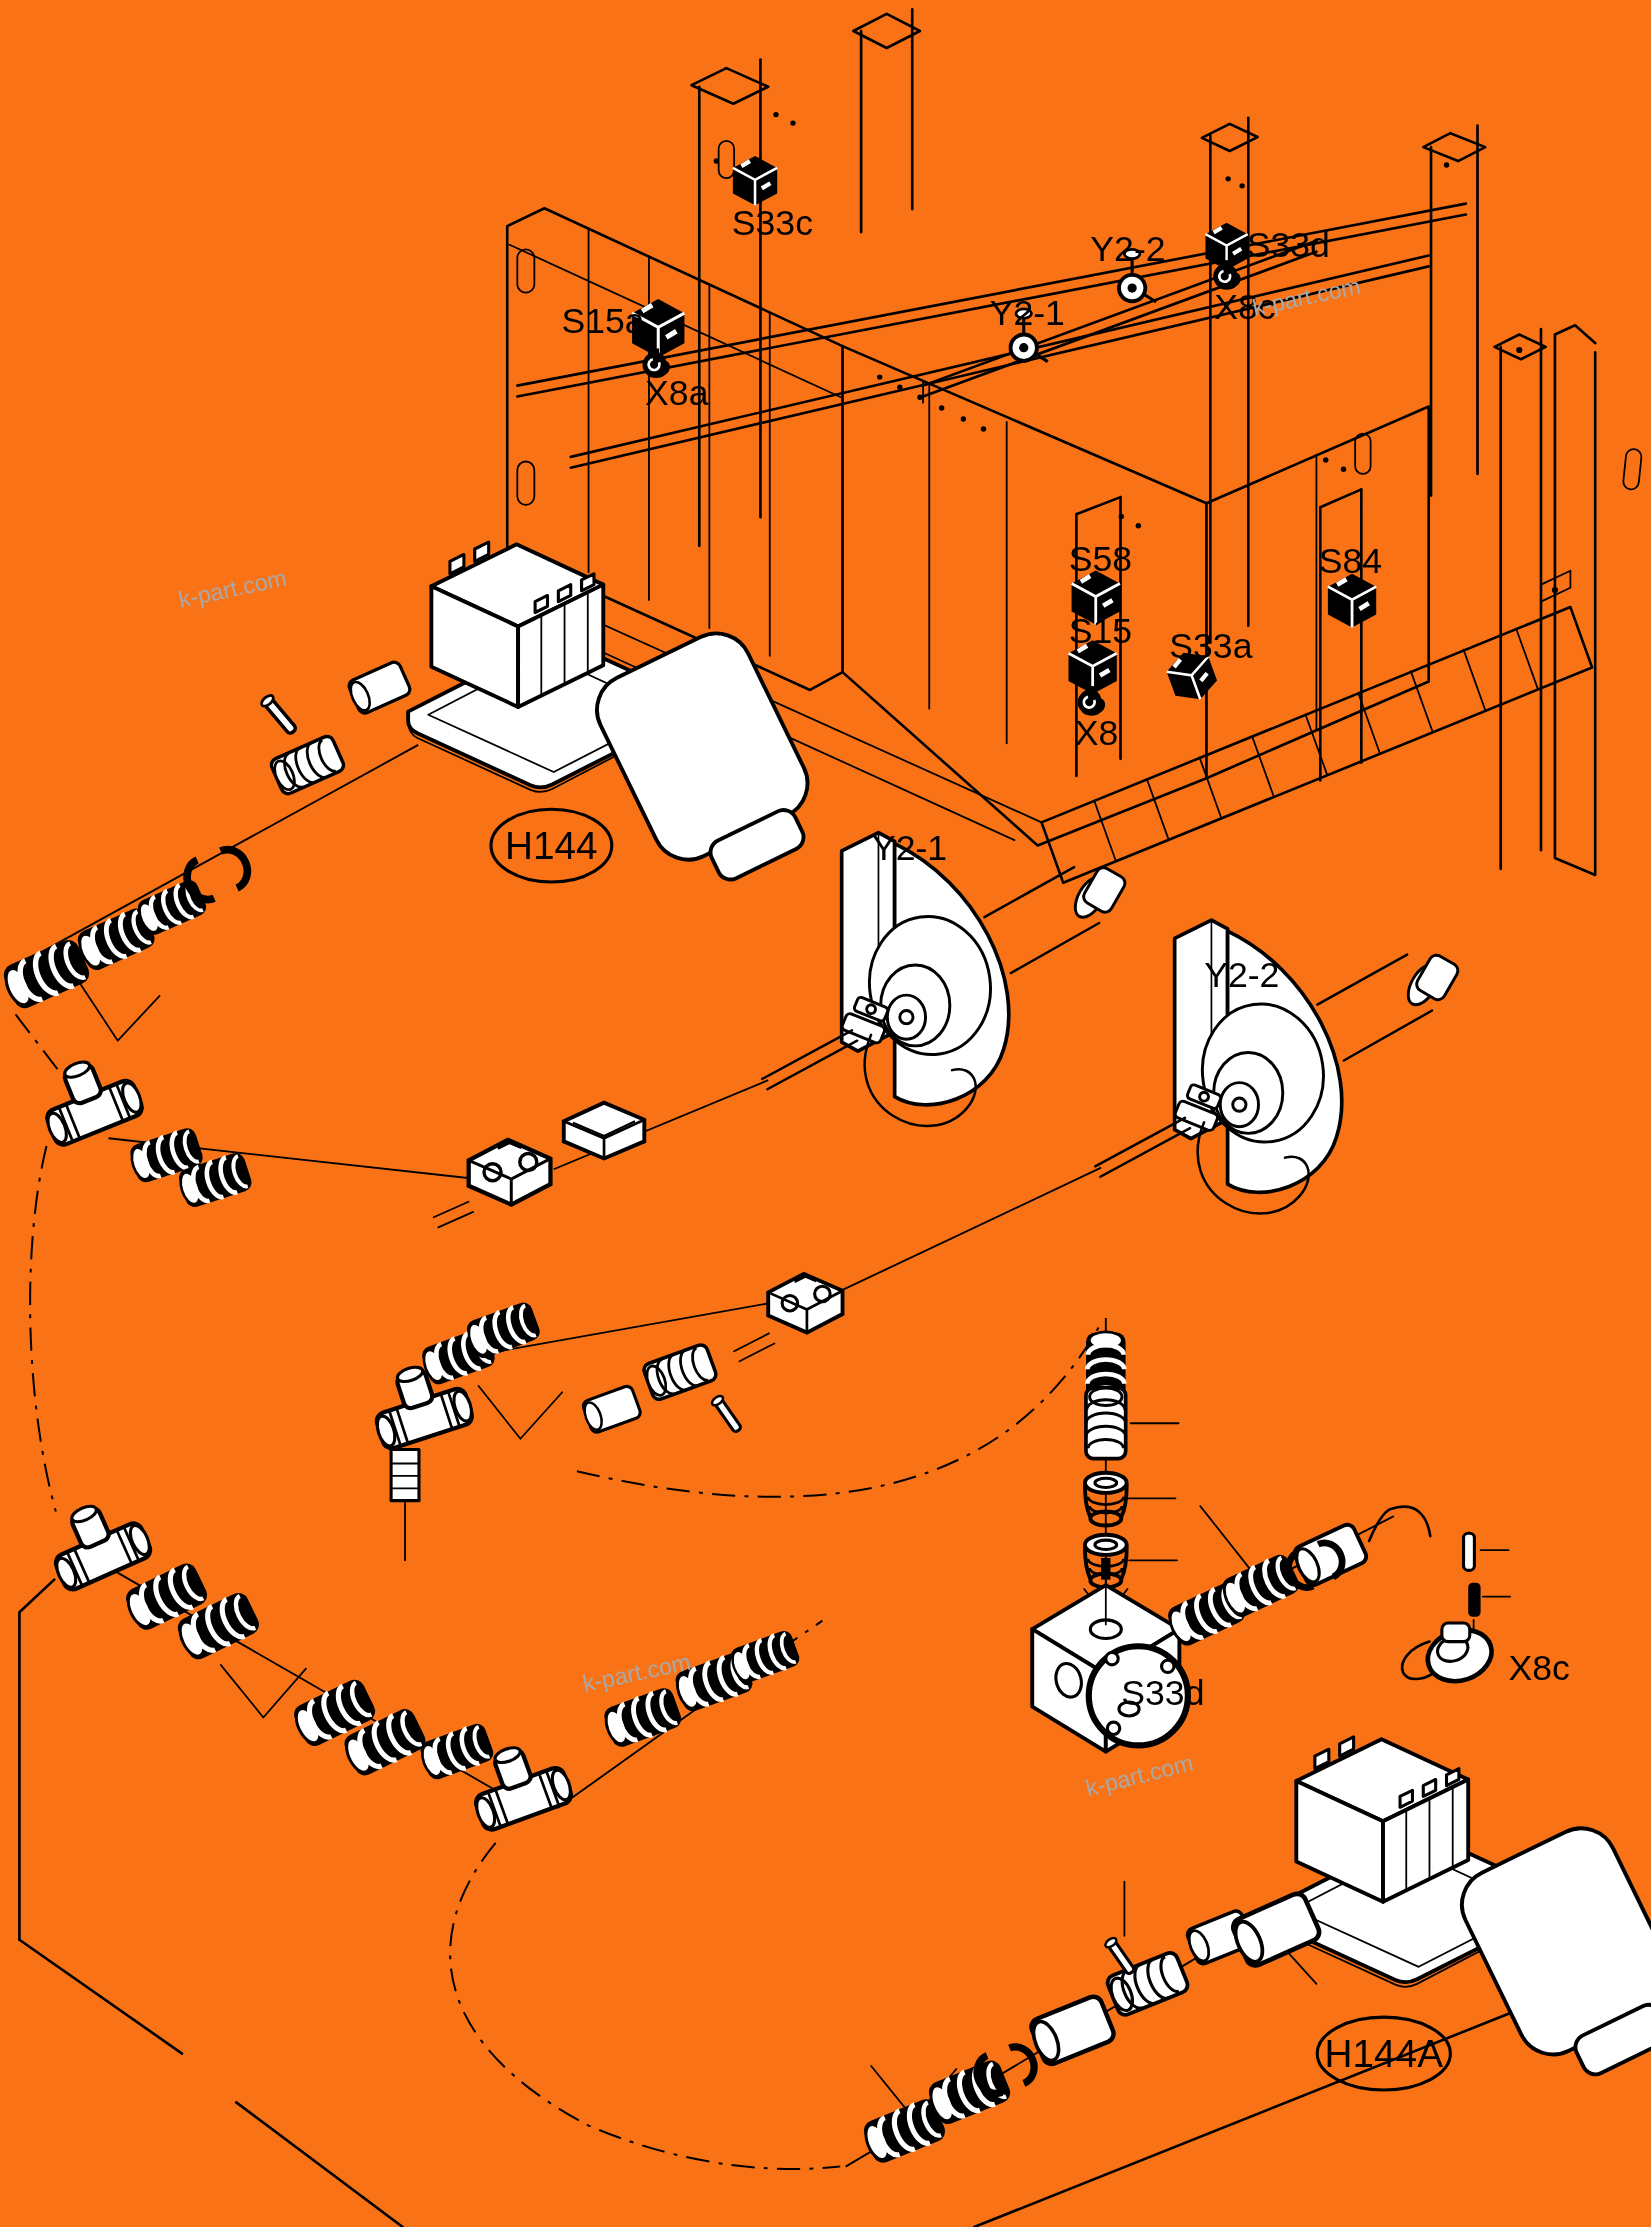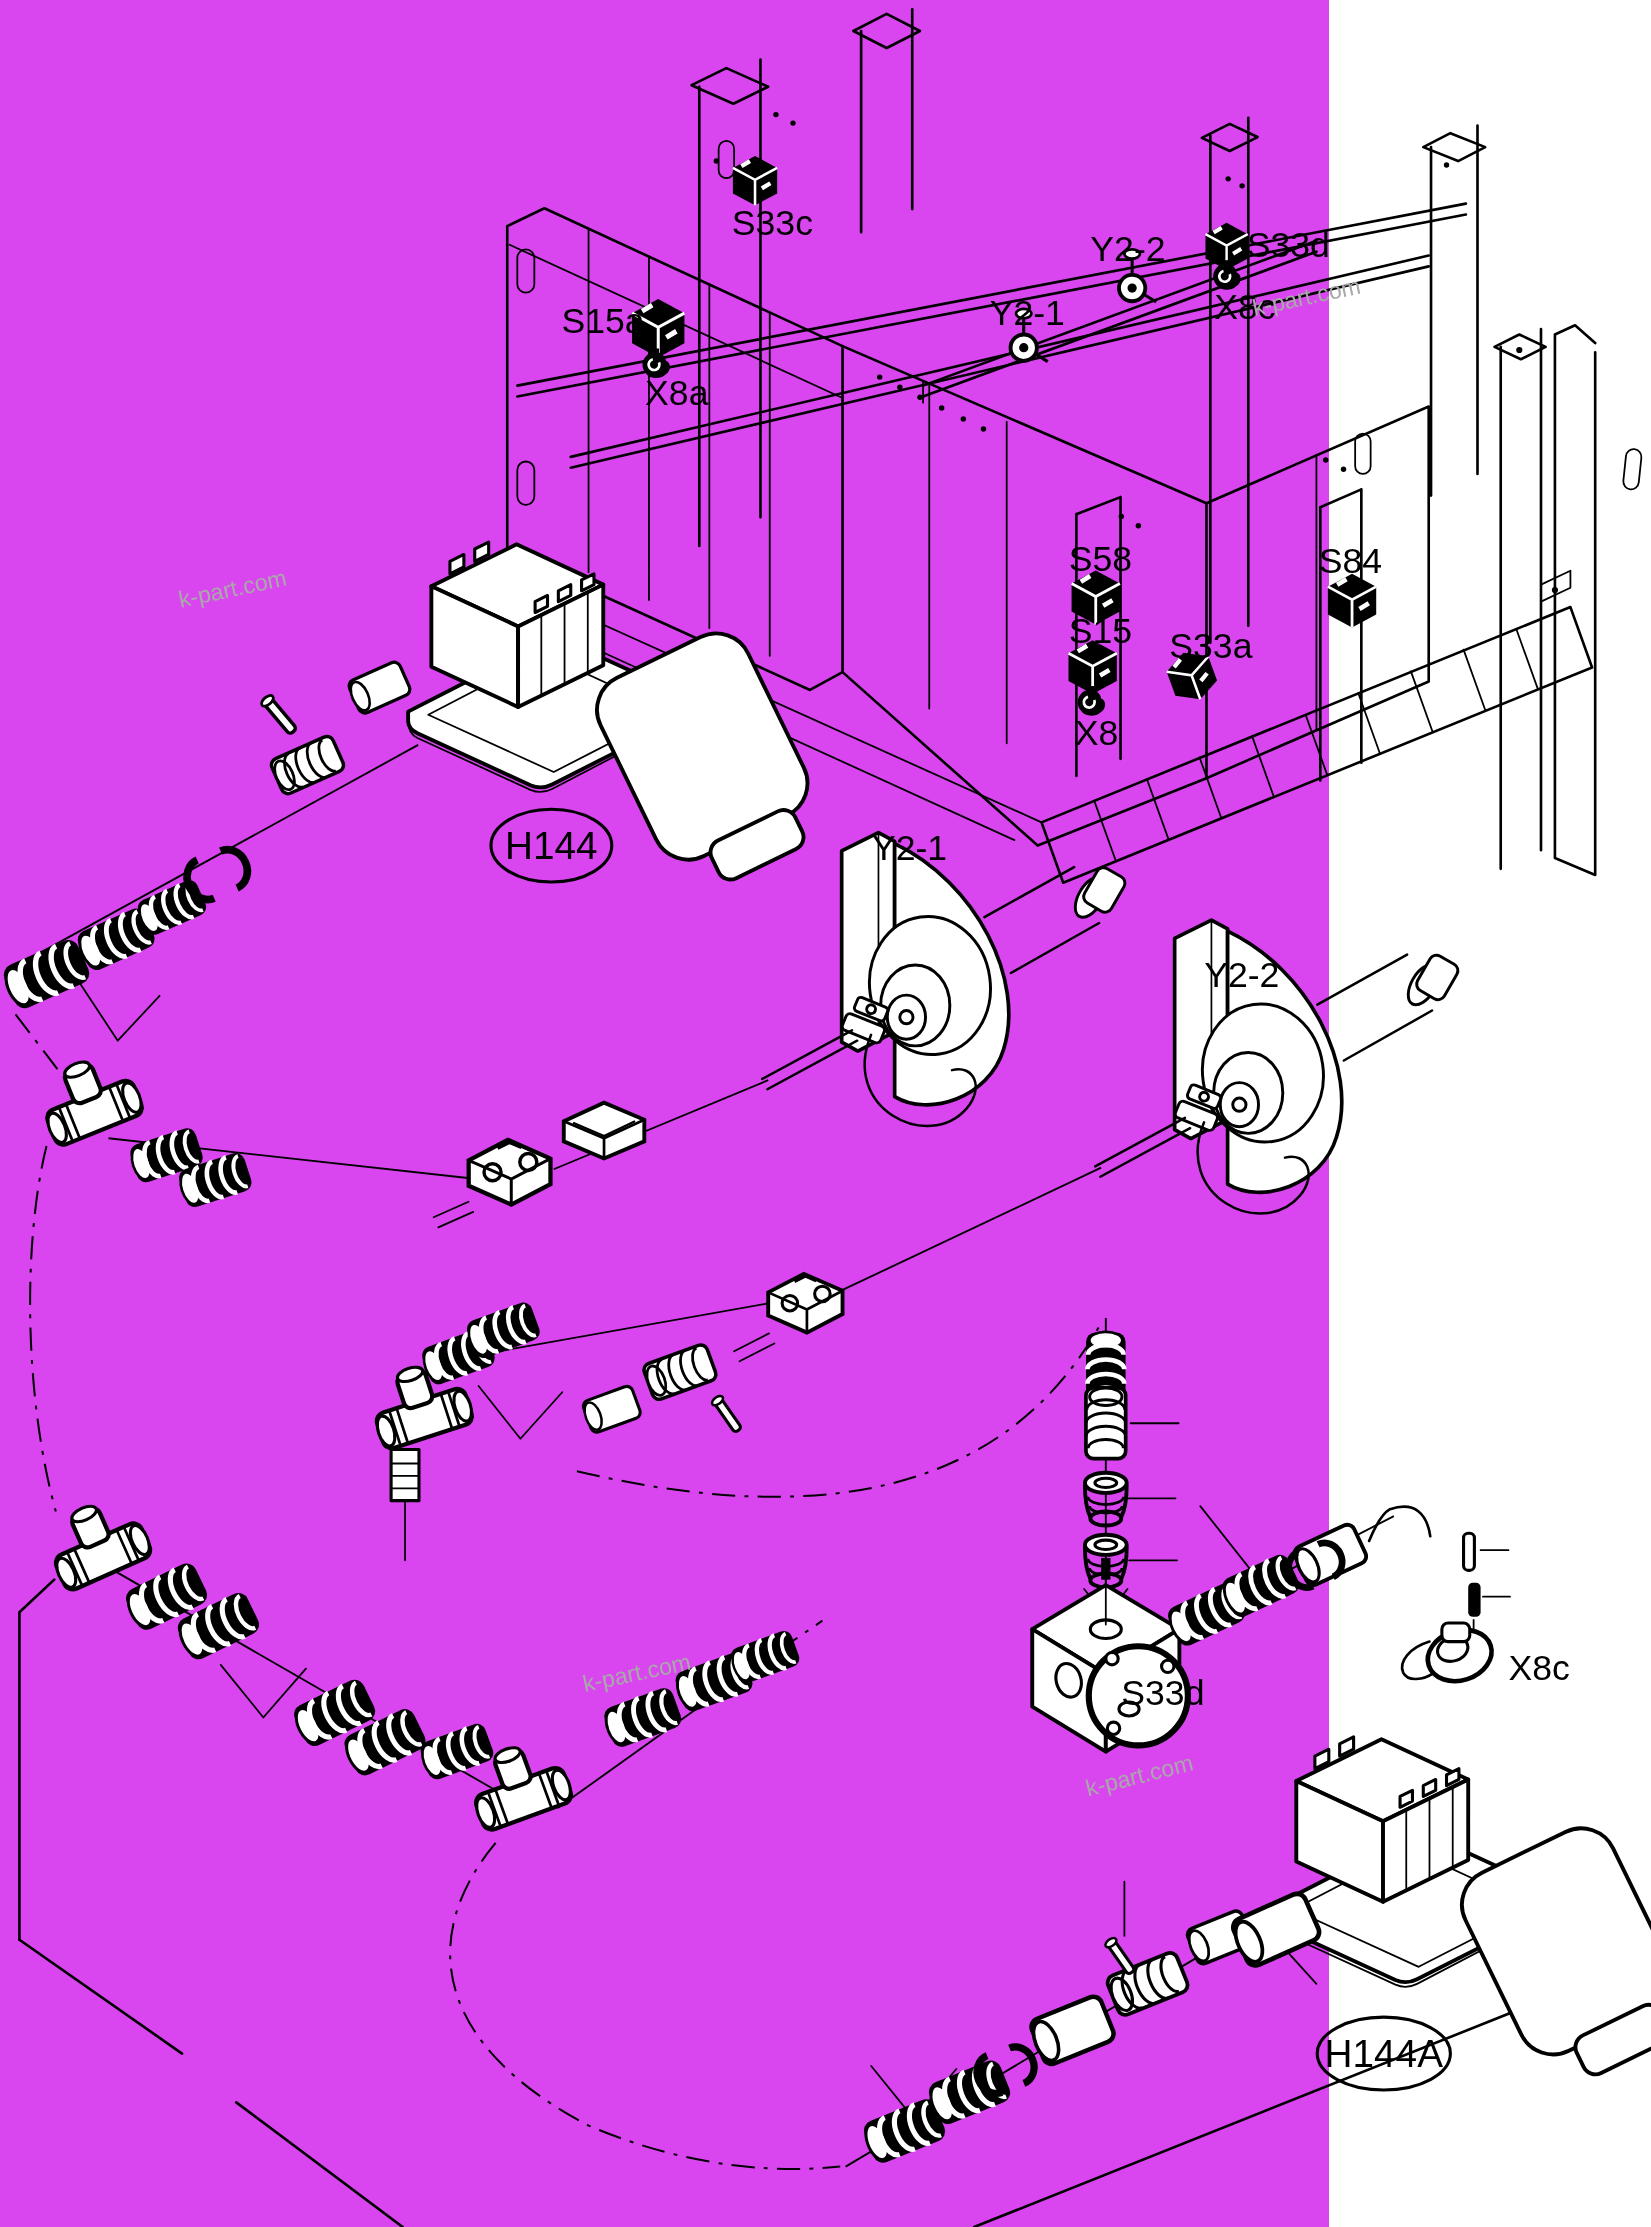--- a/index.html
+++ b/index.html
@@ -1,16 +1,16 @@
 <!DOCTYPE html>
 <html style="font-size:12.4px"><head>
 <meta charset="utf-8">
 <style>
   html,body{margin:0;padding:0;background:#ffffff;}
-  #stage{width:1329px;height:2227px;position:relative;background:#d946ef;}
+  #stage{width:1651px;height:2227px;position:relative;background:#f97316;}
   svg{display:block;}
   .f3{fill:none;stroke:#000;stroke-width:3.4;stroke-linecap:round;stroke-linejoin:round;}
   .f2{fill:none;stroke:#000;stroke-width:2.3;stroke-linecap:round;stroke-linejoin:round;}
   .p5{fill:#fff;stroke:#000;stroke-width:5;stroke-linejoin:round;}
   .p4{fill:#fff;stroke:#000;stroke-width:4;stroke-linejoin:round;}
   .axis{fill:none;stroke:#000;stroke-width:2.4;}
   .dd{fill:none;stroke:#000;stroke-width:2.6;stroke-dasharray:30 12 5 12;}
   .lbl{font-family:"Liberation Sans",sans-serif;fill:#000;}
   .wm{font-family:"Liberation Sans",sans-serif;}
 </style>

